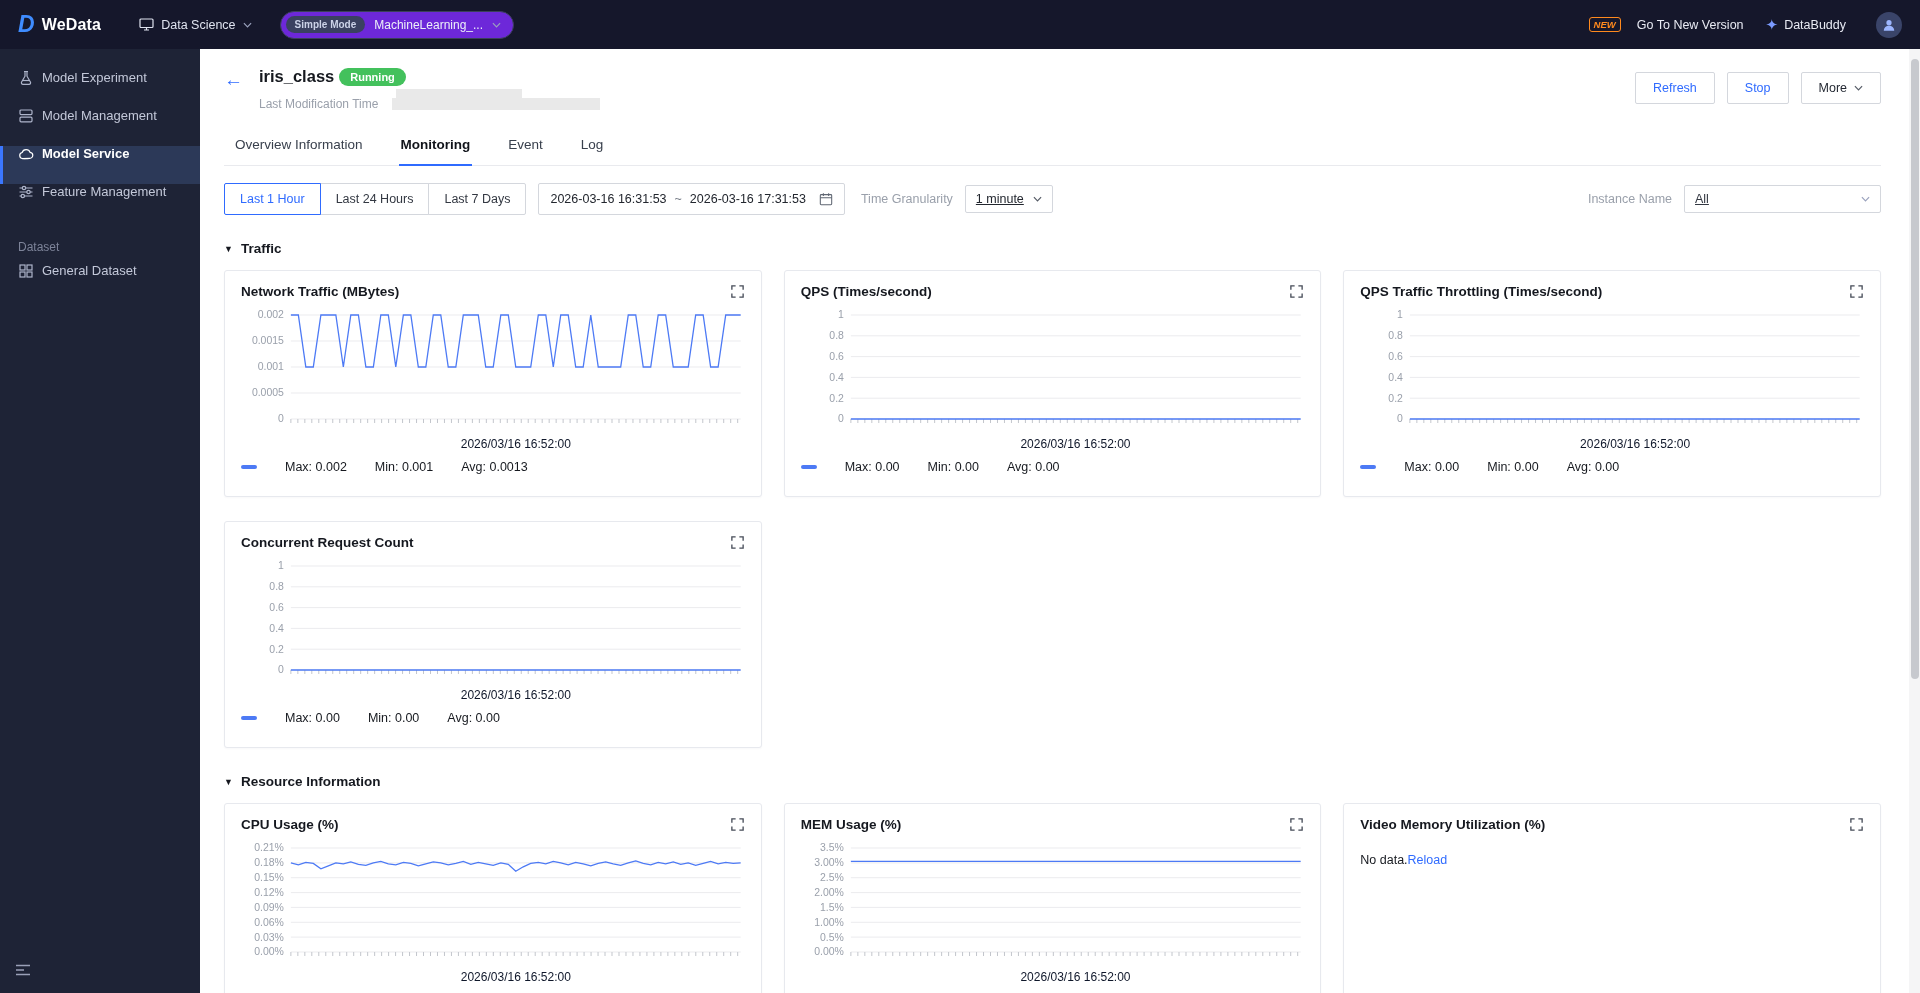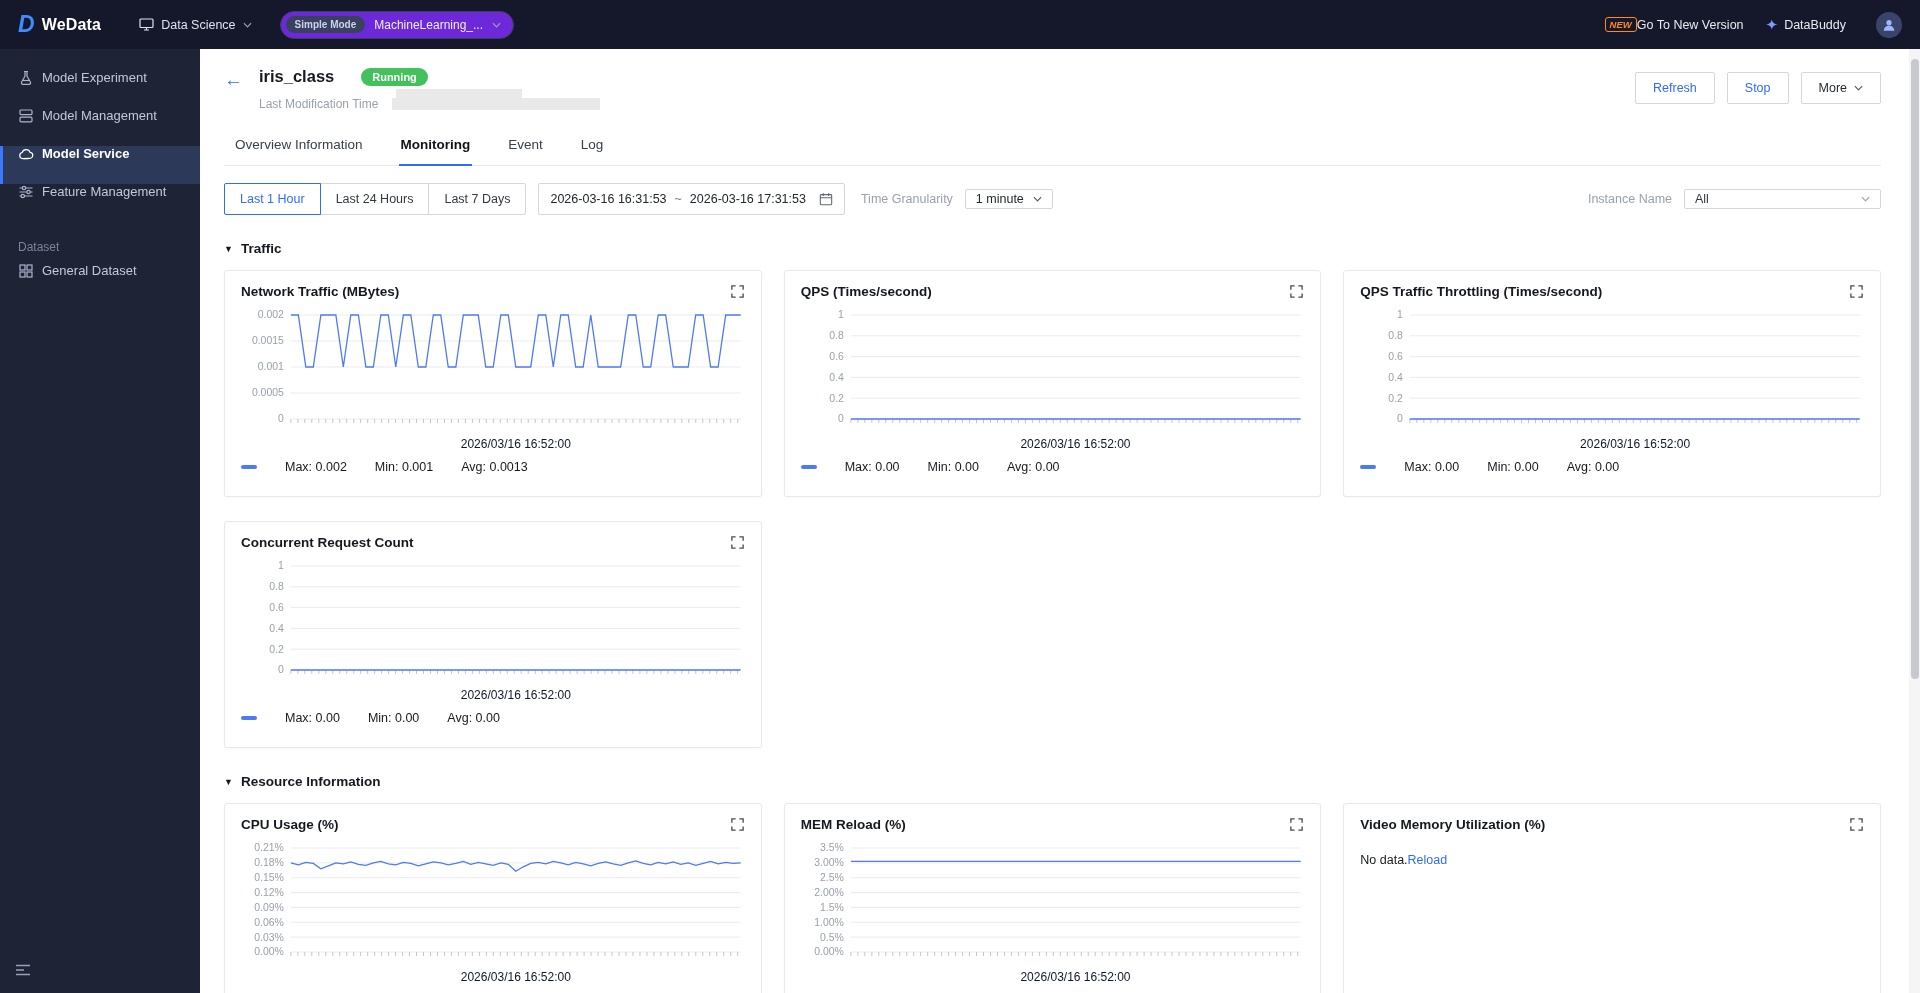--- a/index.html
+++ b/index.html
@@ -13,21 +13,21 @@
   .brand { display:flex; align-items:center; gap:7px; cursor:pointer; }
   .logo-d { font-weight:800; font-style:italic; font-size:23px; color:#3f8cff; line-height:1; }
   .brand-name { font-size:16px; font-weight:700; color:#fff; letter-spacing:.2px; }
   .nav-product { display:flex; align-items:center; gap:7px; margin-left:38px; font-size:12.5px; color:#dfe3ef; cursor:pointer; }
   .proj-pill { margin-left:28px; display:flex; align-items:center; gap:9px; background:#6d28d9;
     border:1px solid #3a4059; border-radius:16px; height:28px; padding:0 12px 0 5px; font-size:12px; color:#eceff8; cursor:pointer; }
   .mode-badge { background:#3a4160; color:#ccd3e8; font-size:10px; font-weight:700; border-radius:10px; padding:3px 9px; white-space:nowrap; }
   .proj-name { max-width:128px; overflow:hidden; white-space:nowrap; }
   .topbar-right { margin-left:auto; display:flex; align-items:center; font-size:12.5px; color:#e8eaf3; }
   .new-badge { border:1px solid var(--new-badge); color:var(--new-badge); font-size:9.5px; font-weight:700;
-    font-style:italic; border-radius:3px; padding:1px 4px; margin-right:0; }
+    font-style:italic; border-radius:3px; padding:1px 4px; margin-right:16px; }
   .go-new { cursor:pointer; margin-right:22px; }
   .databuddy { display:flex; align-items:center; gap:6px; cursor:pointer; }
   .databuddy-icon { color:#7b9bff; font-size:15px; }
   .avatar { width:26px; height:26px; border-radius:50%; background:#3a4469; display:flex;
     align-items:center; justify-content:center; margin-left:30px; cursor:pointer; }
   .chev { display:inline-flex; color:#9aa2bd; }
   .chev.dark { color:#555b66; }
 
   
   .sidebar { position:fixed; top:49px; left:0; bottom:0; width:200px; background:#1e2336; z-index:25; padding-top:21px; }
@@ -38,21 +38,21 @@
   .side-item.active .s-icon { color:#fff; }
   .side-section { padding:18px 18px 9px; font-size:12px; color:#7d8399; }
   .collapse-btn { position:absolute; bottom:13px; left:15px; color:#9aa0b8; cursor:pointer; }
 
   
   .main { position:absolute; top:49px; left:200px; right:0; bottom:0; background:#fff;
     padding:0 39px 0 24px; overflow:hidden; }
   .page-header { display:flex; align-items:flex-start; margin-top:18px; }
   .back-btn { color:var(--accent); font-size:19px; line-height:1; margin:3px 16px 0 0; cursor:pointer; }
   .title-block { position:relative; }
-  .title-row { display:flex; align-items:center; gap:27px; }
+  .title-row { display:flex; align-items:center; gap:5px; }
   .page-title { font-size:16.5px; font-weight:700; color:#16191f; }
   .status-badge { background:var(--badge-green); color:#fff; font-size:11px; font-weight:700;
     border-radius:10px; padding:3px 11px; }
   .redact { background:#e9e9e9; height:12px; display:inline-block; }
   .redact-1 { position:absolute; left:137px; top:22px; width:126px; }
   .sub-row { display:flex; align-items:center; margin-top:11px; }
   .sub-label { font-size:12px; color:#9aa0ab; }
   .redact-2 { width:208px; margin-left:14px; }
   .header-actions { margin-left:auto; display:flex; gap:12px; margin-top:5px; }
   .btn { height:32px; padding:0 17px; background:#fff; border:1px solid #d4d7dd; border-radius:2px;
@@ -70,23 +70,23 @@
     color:#333842; margin-left:-1px; cursor:pointer; font-family:inherit; }
   .range-btn:first-child { margin-left:0; border-radius:2px 0 0 2px; }
   .range-btn:last-child { border-radius:0 2px 2px 0; }
   .range-btn.active { border-color:var(--accent); color:var(--accent); position:relative; z-index:2; }
   .date-box { display:flex; align-items:center; gap:8px; height:32px; border:1px solid #d4d7dd;
     border-radius:2px; padding:0 11px; margin-left:12px; font-size:12.5px; color:#22262e; cursor:pointer; }
   .date-sep { color:#767c87; }
   .calendar-icon { margin-left:5px; color:#5f6672; display:inline-flex; }
   .dim-label { font-size:12.5px; color:#9aa0ab; }
   .gran-label { margin-left:16px; }
-  .select { display:flex; align-items:center; justify-content:space-between; height:20px;
+  .select { display:flex; align-items:center; justify-content:space-between; height:28px;
     border:1px solid #d4d7dd; border-radius:2px; padding:0 10px; font-size:12.5px;
-    color:#22262e; margin-left:12px; cursor:pointer; background:#fff; }
+    color:#22262e; margin-left:12px; cursor:pointer; background:#fff;text-decoration:underline; }
   .gran-select { width:88px; }
   .right-cluster { margin-left:auto; display:flex; align-items:center; }
   .instance-select { width:197px; color:#333842; }
 
   .section-header { display:flex; align-items:center; gap:8px; margin-top:26px;
     font-size:13.5px; font-weight:700; color:#15181f; cursor:pointer; }
   .caret { font-size:9px; color:#15181f; }
 
   .chart-grid { display:grid; grid-template-columns:repeat(3,1fr); gap:24px 22px; margin-top:14px; }
   .chart-card { border:1px solid #e7e9ee; border-radius:3px; background:#fff;
@@ -780,21 +780,21 @@
           <line x1="477" y1="112" x2="477" y2="116" stroke="#c3c6cc" stroke-width="1"></line>
           <line x1="484" y1="112" x2="484" y2="116" stroke="#c3c6cc" stroke-width="1"></line>
           <line x1="491" y1="112" x2="491" y2="116" stroke="#c3c6cc" stroke-width="1"></line>
           <line x1="498" y1="112" x2="498" y2="116" stroke="#c3c6cc" stroke-width="1"></line>
           <polyline points="50.0,22.9 57.5,24.8 65.0,22.4 72.5,23.4 80.1,28.8 87.6,25.8 95.1,22.9 102.6,23.8 110.1,21.9 117.7,24.3 125.2,25.3 132.7,22.9 140.2,21.4 147.7,23.8 155.2,24.8 162.8,22.4 170.3,23.4 177.8,25.8 185.3,23.8 192.8,21.9 200.3,22.9 207.8,24.8 215.4,23.4 222.9,21.4 230.4,24.3 237.9,22.4 245.4,23.8 252.9,25.3 260.5,22.9 268.0,24.3 275.5,31.3 283.0,26.8 290.5,23.4 298.1,22.4 305.6,23.8 313.1,21.4 320.6,22.9 328.1,24.8 335.6,22.4 343.1,23.8 350.7,25.8 358.2,23.4 365.7,21.9 373.2,23.8 380.7,25.3 388.3,22.9 395.8,20.9 403.3,23.4 410.8,24.8 418.3,22.4 425.8,23.8 433.4,21.9 440.9,24.3 448.4,22.9 455.9,25.3 463.4,23.4 470.9,21.4 478.4,23.8 486.0,22.4 493.5,23.4 501.0,22.9" fill="none" stroke="#4d7af5" stroke-width="1.3"></polyline>
         </svg>
         <div class="xlabel">2026/03/16 16:52:00</div>
       </div>
       <div class="chart-card">
         <div class="card-head">
-          <span class="card-title">MEM Reload (%)</span>
+          <span class="card-title">MEM Usage (%)</span>
           <span class="fs-btn">
             <svg width="15" height="15" viewBox="0 0 16 16" fill="none" stroke="currentColor" stroke-width="1.4">
               <path d="M6 2H2v4M10 2h4v4M14 10v4h-4M2 10v4h4"></path>
             </svg>
           </span>
         </div>
         <svg class="chart" viewBox="0 0 505 128" preserveAspectRatio="none">
           <line x1="50" y1="8.0" x2="501" y2="8.0" stroke="#ebebee" stroke-width="1"></line>
           <text x="43" y="11.5" text-anchor="end" font-size="10.5" fill="#9aa0ab">3.5%</text>
           <line x1="50" y1="22.9" x2="501" y2="22.9" stroke="#ebebee" stroke-width="1"></line>

